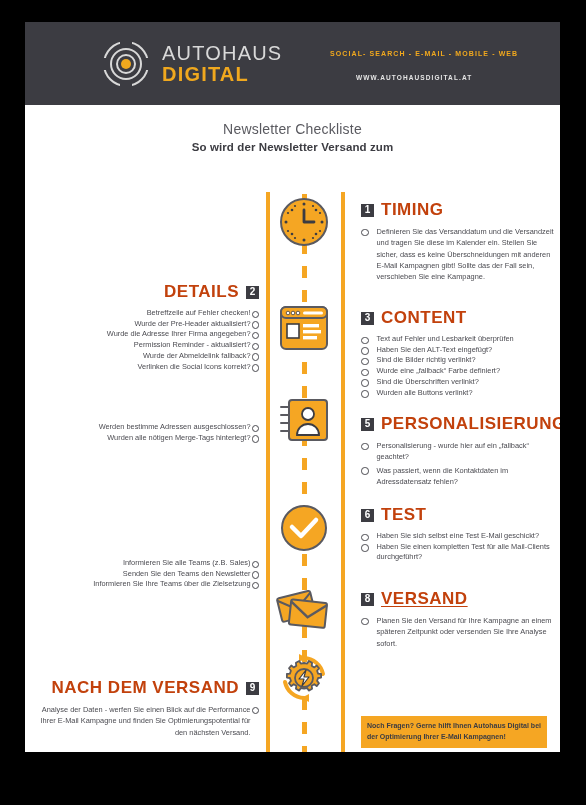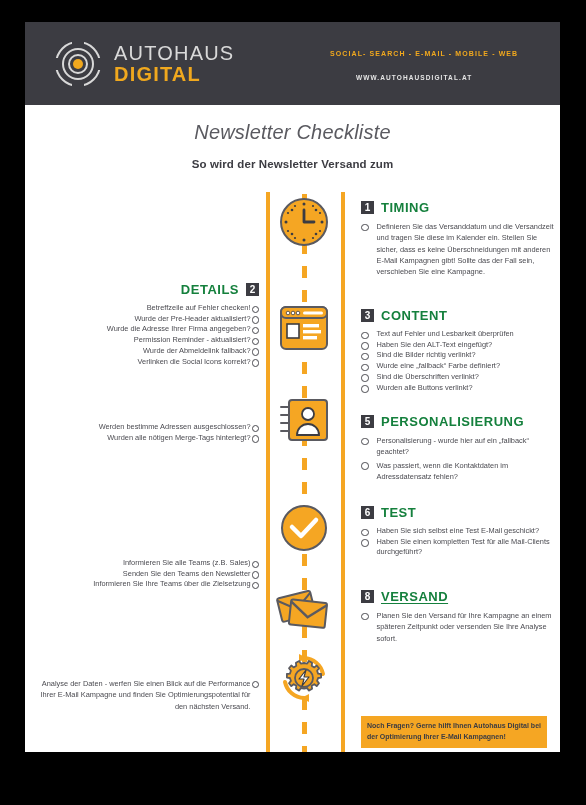--- a/index.html
+++ b/index.html
@@ -23,20 +23,21 @@
     overflow: hidden;
   }
 
   
   .header {
     position: relative;
     height: 83px;
     background: #3c3c42;
     display: flex;
     align-items: center;
+    padding-left: 48px;
   }
   .logo-block {
     display: flex;
     align-items: center;
     margin-left: 30px;
   }
   .logo-mark {
     width: 46px; height: 46px;
     position: relative;
     flex: 0 0 auto;
@@ -102,30 +103,29 @@
     margin-left: 26px;
   }
 
   
   .title-zone {
     text-align: center;
     padding-top: 16px;
   }
   .main-title {
     color: #5a5a60;
-    font-size: 20px;
+    font-size: 14px;
     font-weight: 400;
     letter-spacing: 0.2px;
-    font-style: italic;
   }
   .sub-title {
     color: #3c3c42;
     font-size: 11.5px;
     font-weight: 700;
-    margin-top: 14px;
+    margin-top: 4px;
     letter-spacing: 0.1px;
   }
 
   
   .rail {
     position: absolute;
     width: 4px;
     background: #f5a623;
     top: 170px;
     bottom: 0;
@@ -180,22 +180,22 @@
     color: #ffffff;
     font-size: 10px;
     font-weight: 700;
     display: flex;
     align-items: center;
     justify-content: center;
     flex: 0 0 auto;
     line-height: 1;
   }
   .sec-title {
-    color: #15803d;
-    font-size: 13px;
+    color: #c2410c;
+    font-size: 17px;
     font-weight: 700;
     letter-spacing: 0.5px;
     text-align: center;
   }
   .sec-title.underlined { text-decoration: underline; text-underline-offset: 2px;}
 
   .item {
     display: flex;
     gap: 8px;
     align-items: flex-start;
@@ -507,20 +507,24 @@
       <div class="num-badge">8</div>
       <div class="sec-title underlined">VERSAND</div>
     </div>
     <div class="item">
       <div class="bullet"></div>
       <div class="item-text">Planen Sie den Versand für Ihre Kampagne an einem späteren Zeitpunkt oder versenden Sie Ihre Analyse sofort.</div>
     </div>
   </div>
 
   <div class="sec left" style="top:628px;">
+    <div class="sec-head">
+      <div class="sec-title">NACH DEM VERSAND</div>
+      <div class="num-badge">9</div>
+    </div>
     <div class="item">
       <div class="bullet"></div>
       <div class="item-text">Analyse der Daten - werfen Sie einen Blick auf die Performance Ihrer E-Mail Kampagne und finden Sie Optimierungspotential für den nächsten Versand.</div>
     </div>
   </div>
 
   <div class="cta">
     <div class="cta-text">Noch Fragen? Gerne hilft Ihnen Autohaus Digital bei der Optimierung Ihrer E-Mail Kampagnen!</div>
   </div>
 

